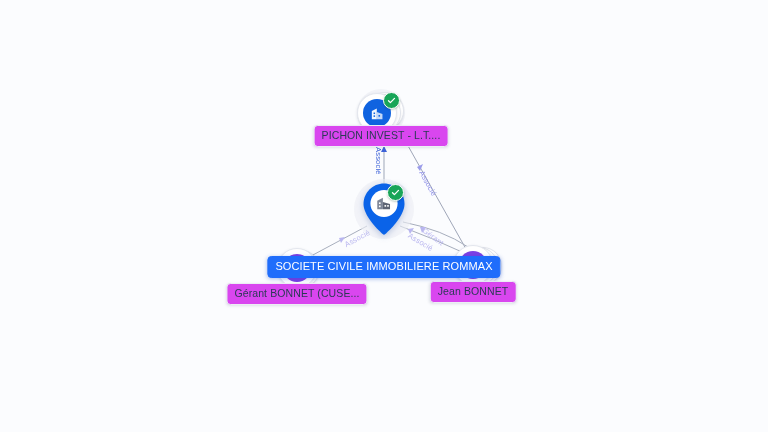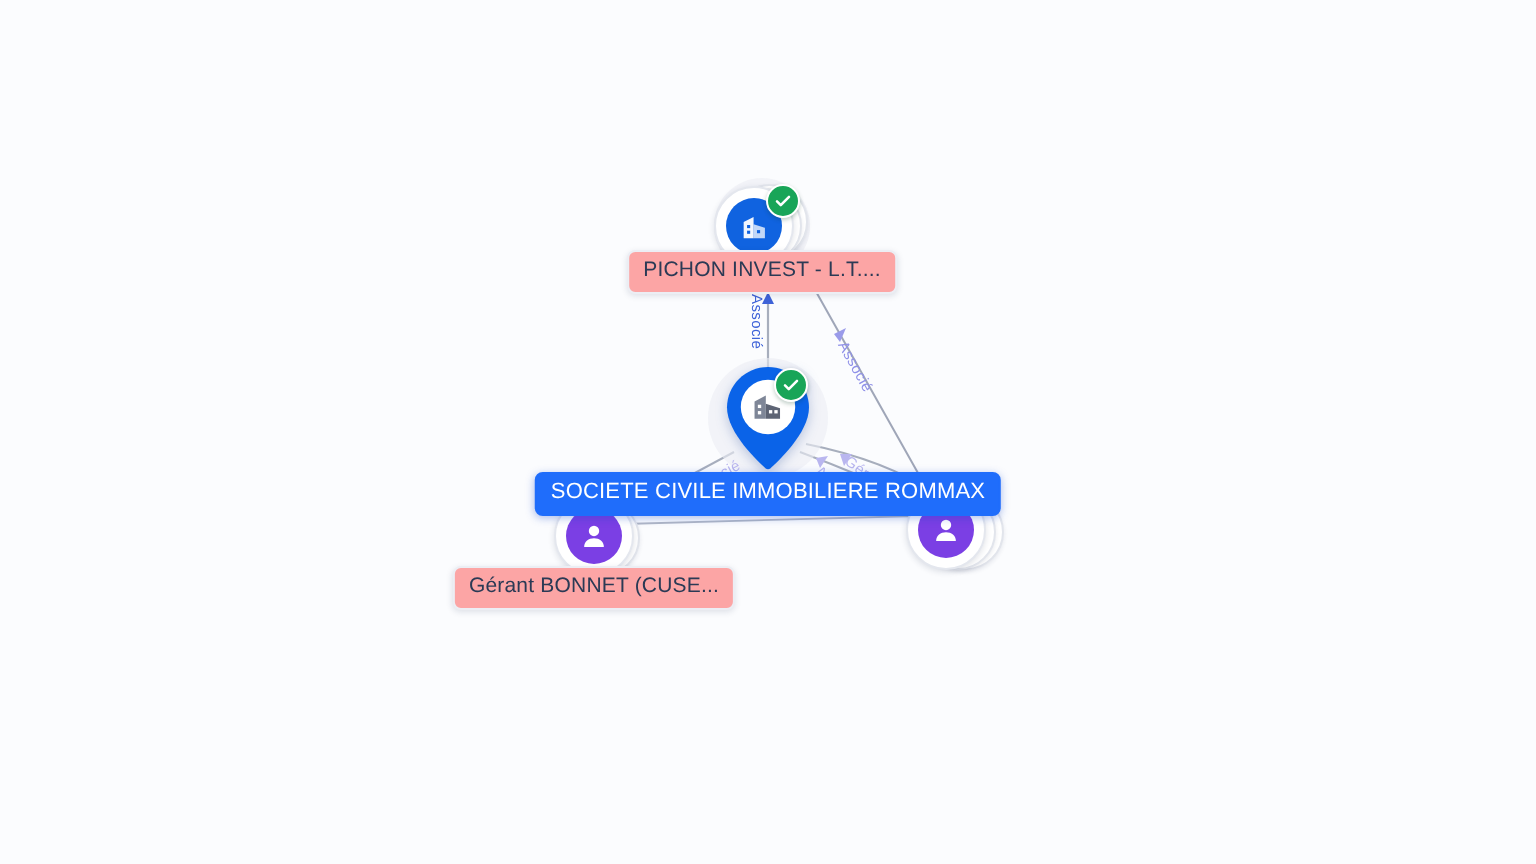--- a/index.html
+++ b/index.html
@@ -126,34 +126,35 @@
 
   
   .caption {
     position: absolute;
     transform: translate(-50%, 0);
     white-space: nowrap;
     font-size: 10.5px;
     line-height: 1;
     padding: 4px 7px 5px 7px;
     border-radius: 4px;
-    background: #fca5a5;
+    background: #d946ef;
     color: #2b3a55;
     border: 1px solid #eceef4;
     box-shadow: 0 1px 3px rgba(25,40,80,.13);
     letter-spacing: .1px;
     z-index: 6;
   }
   .caption.selected {
     background: #1f6dfb;
     color: #ffffff;
     border-color: #1f6dfb;
     box-shadow: 0 1px 4px rgba(20,70,200,.35);
     font-size: 11px;
     z-index: 8;
+    margin-top: 20px;
   }
 
   
   .edge-label {
     position: absolute;
     font-size: 7.5px;
     letter-spacing: .2px;
     white-space: nowrap;
     pointer-events: none;
     transform-origin: 50% 50%;
@@ -296,14 +297,15 @@
       <div class="disc">
         <div class="glyph person">
           <svg width="16" height="16" viewBox="0 0 24 24">
             <circle cx="12" cy="8.2" r="3.9" fill="#ffffff"></circle>
             <path d="M4.6 20.2c0-4.2 3.4-6.6 7.4-6.6s7.4 2.4 7.4 6.6z" fill="#ffffff"></path>
           </svg>
         </div>
       </div>
     </div>
   </div>
+  <div class="caption" style="left:473px; top:281px;">Jean BONNET</div>
 
 </div>
 
 </body></html>

